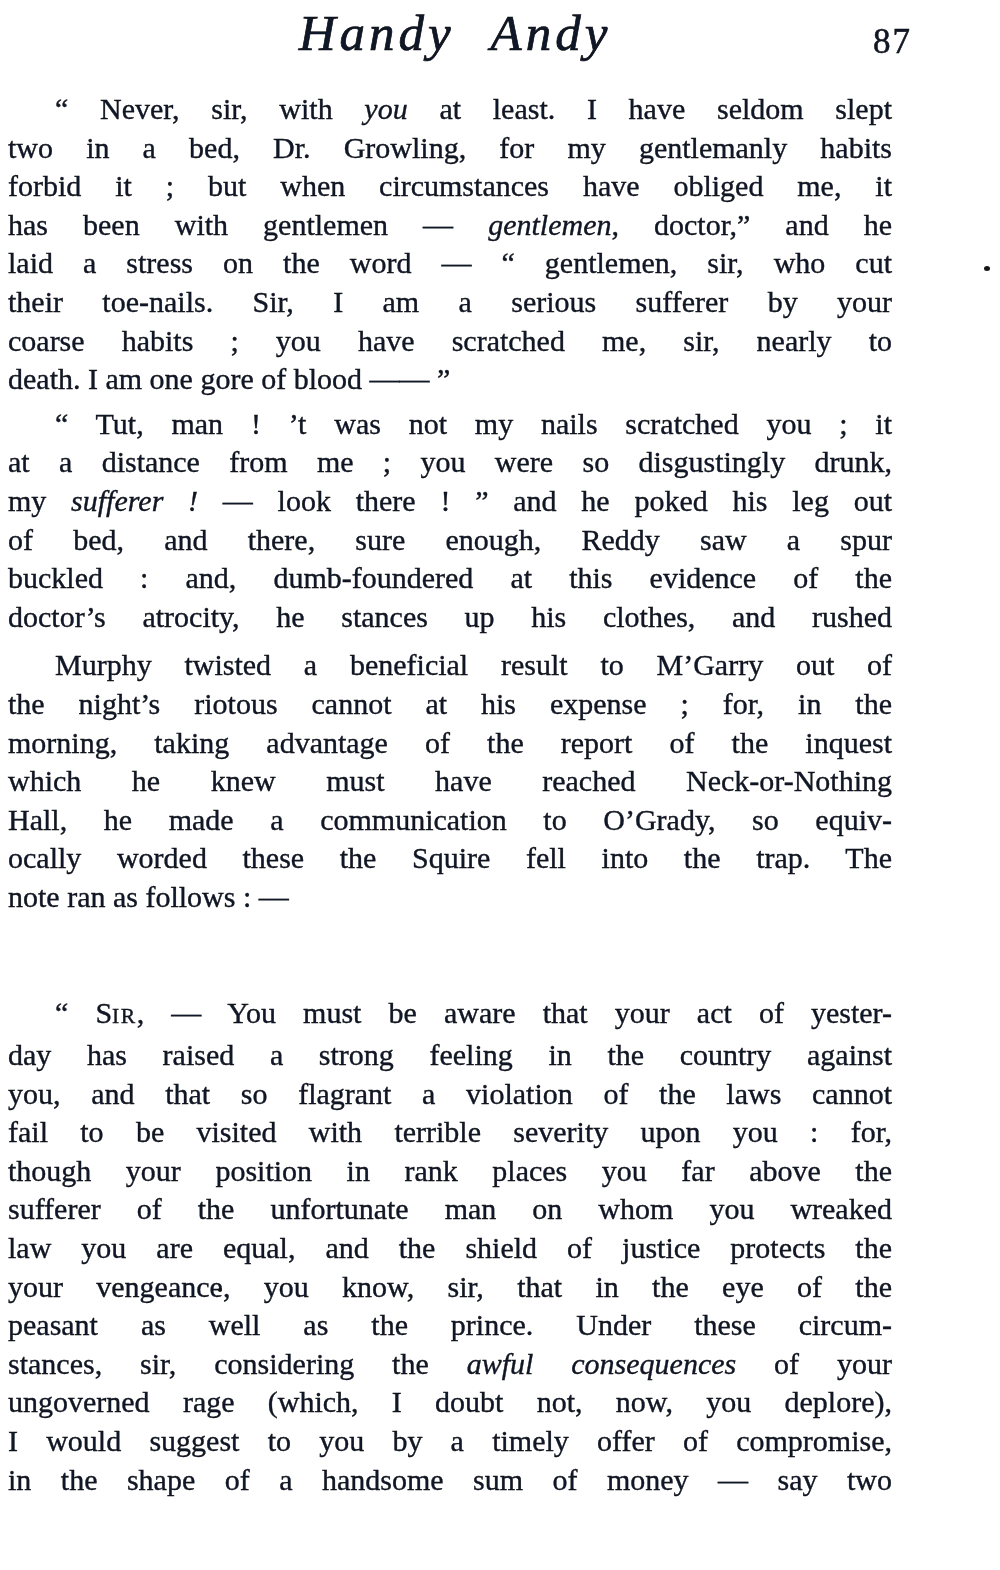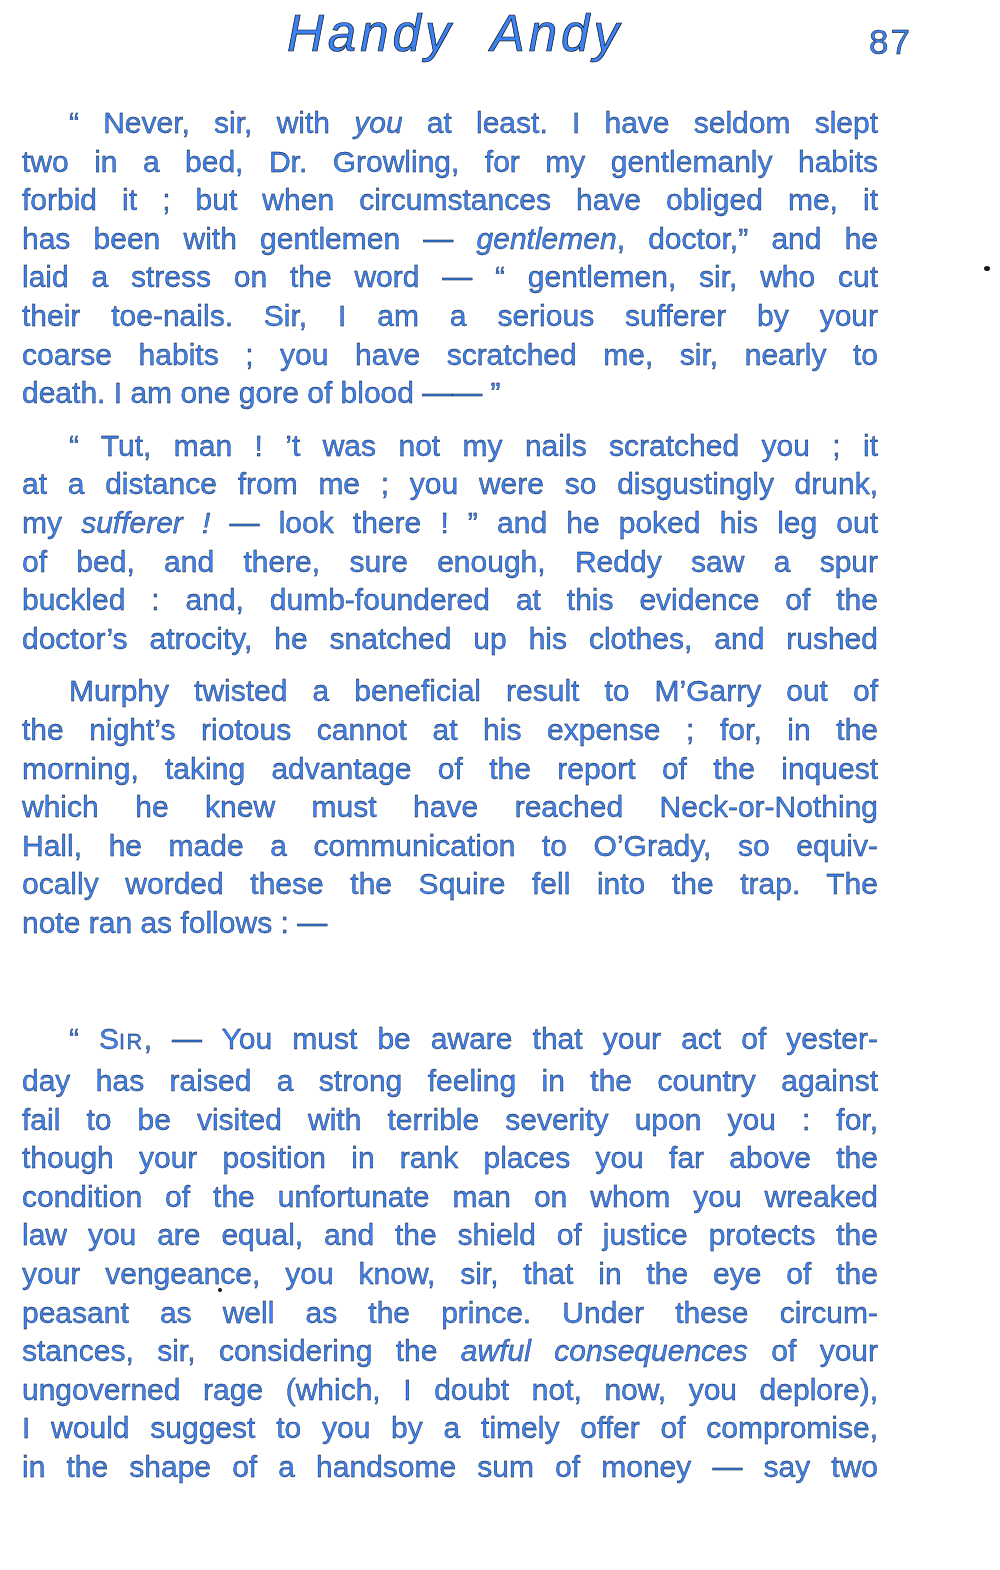--- a/index.html
+++ b/index.html
@@ -2,22 +2,22 @@
 <html><head>
 <meta charset="utf-8">
 <style>
   html, body { margin: 0; padding: 0; background: #e8e8e8; }
   .page {
     position: relative;
     width: 1000px;
     height: 1570px;
     background: #ffffff;
     overflow: hidden;
-    font-family: Liberation Sans, sans-serif;
-    color: #3b82f6;
+    font-family: Liberation Serif, serif;
+    color: #0f172a;
   }
   .running-head {
     position: absolute;
     top: 4px; left: 0;
     width: 910px;
     text-align: center;
     font-style: italic;
     font-size: 51px;
     letter-spacing: 4px;
     word-spacing: 20px;
@@ -31,21 +31,21 @@
     letter-spacing: 2px;
     -webkit-text-stroke: 0.5px #0a0a0a;
   }
   .body-text {
     position: absolute;
     left: 8px; top: 90px;
     width: 884px;
     font-size: 30px;
     -webkit-text-stroke: 0.35px #0a0a0a;
   }
-  .para { margin: 14px; }
+  .para { margin: 0; }
   .line {
     line-height: 38.6px;
     text-align: justify;
     text-align-last: justify;
     white-space: normal;
   }
   .line.lastline { text-align-last: left; }
   .line.firstline { text-indent: 47px; }
   .it { font-style: italic; }
   .sc { font-size: 0.72em; letter-spacing: 1.5px; }
@@ -76,37 +76,38 @@
         <div class="line"><span>their toe-nails.  Sir, I am a serious sufferer by your</span></div>
         <div class="line"><span>coarse habits ; you have scratched me, sir, nearly to</span></div>
         <div class="line lastline"><span>death.  I am one gore of blood —— ”</span></div>
       </div>
       <div class="para" style="margin-top: 6px;">
         <div class="line firstline"><span>“ Tut, man !  ’t was not my nails scratched you ; it</span></div>
         <div class="line"><span>at a distance from me ; you were so disgustingly drunk,</span></div>
         <div class="line"><span>my </span><span class="it">sufferer !</span><span> — look there ! ” and he poked his leg out</span></div>
         <div class="line"><span>of bed, and there, sure enough, Reddy saw a spur</span></div>
         <div class="line"><span>buckled : and, dumb-foundered at this evidence of the</span></div>
-        <div class="line"><span>doctor’s atrocity, he snatched up his clothes, and rushed</span></div>
+        <div class="line"><span>doctor’s atrocity, he stances up his clothes, and rushed</span></div>
       </div>
       <div class="para" style="margin-top: 10px;">
         <div class="line firstline"><span>Murphy twisted a beneficial result to M’Garry out of</span></div>
         <div class="line"><span>the night’s riotous cannot at his expense ; for, in the</span></div>
         <div class="line"><span>morning, taking advantage of the report of the inquest</span></div>
         <div class="line"><span>which he knew must have reached Neck-or-Nothing</span></div>
         <div class="line"><span>Hall, he made a communication to O’Grady, so equiv-</span></div>
         <div class="line"><span>ocally worded these the Squire fell into the trap.  The</span></div>
         <div class="line lastline"><span>note ran as follows : —</span></div>
       </div>
       <div class="para" style="margin-top: 78px;">
         <div class="line firstline"><span>“ S</span><span class="sc">IR</span><span>, — You must be aware that your act of yester-</span></div>
         <div class="line"><span>day has raised a strong feeling in the country against</span></div>
+        <div class="line"><span>you, and that so flagrant a violation of the laws cannot</span></div>
         <div class="line"><span>fail to be visited with terrible severity upon you : for,</span></div>
         <div class="line"><span>though your position in rank places you far above the</span></div>
-        <div class="line"><span>condition of the unfortunate man on whom you wreaked</span></div>
+        <div class="line"><span>sufferer of the unfortunate man on whom you wreaked</span></div>
         <div class="line"><span>law you are equal, and the shield of justice protects the</span></div>
         <div class="line"><span>your vengeance, you know, sir, that in the eye of the</span></div>
         <div class="line"><span>peasant as well as the prince.  Under these circum-</span></div>
         <div class="line"><span>stances, sir, considering the </span><span class="it">awful consequences</span><span> of your</span></div>
         <div class="line"><span>ungoverned rage (which, I doubt not, now, you deplore),</span></div>
         <div class="line"><span>I would suggest to you by a timely offer of compromise,</span></div>
         <div class="line"><span>in the shape of a handsome sum of money — say two</span></div>
       </div>
     </div>
 

